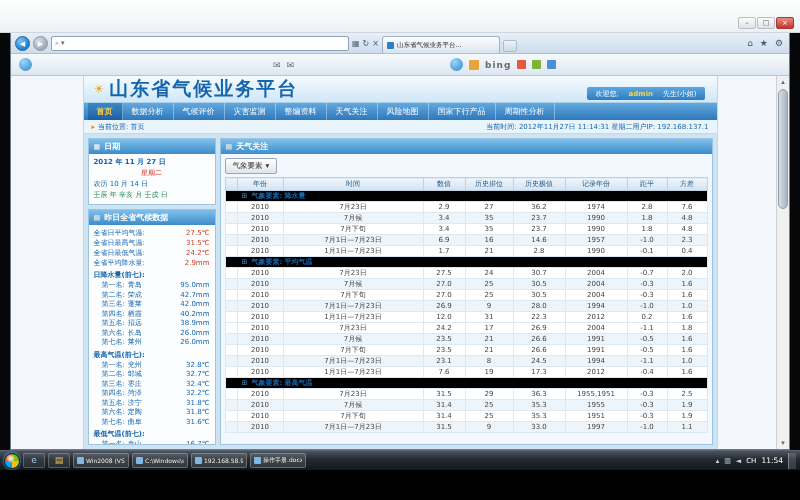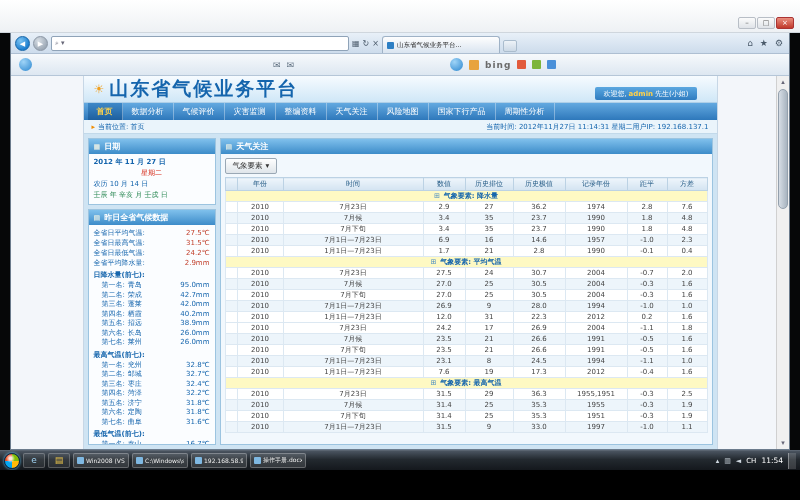--- a/index.html
+++ b/index.html
@@ -38,21 +38,21 @@
 
 .viewport{flex:1;position:relative;background:#f3f6fa;overflow:hidden;}
 .scrollbar{position:absolute;right:0;top:0;width:13px;height:100%;background:#f0f0f0;border-left:1px solid #d0d0d0;font-size:7px;color:#667;text-align:center;}
 .sb-arrow{height:12px;line-height:12px;display:block;}
 .sb-thumb{position:absolute;top:13px;left:1px;width:10px;height:120px;background:linear-gradient(90deg,#d6dde5,#a8b4c0);border:1px solid #93a0ad;border-radius:5px;}
 .sb-down{position:absolute;bottom:0;width:100%;}
 .page{width:635px;height:100%;margin:0 auto;background:#fff;border-left:1px solid #c7d7e6;border-right:1px solid #c7d7e6;display:flex;flex-direction:column;overflow:hidden;}
 .page-header{height:27px;flex:none;background:linear-gradient(#f6fbff,#cfe7f7);position:relative;display:flex;align-items:center;padding-left:10px;gap:5px;border-bottom:1px solid #aecfe8;}
 .site-logo{font-size:12px;color:#f0a020;}
 .site-title{font-size:19px;font-weight:bold;color:#1565ad;letter-spacing:2px;}
-.welcome{position:absolute;right:20px;bottom:2px;height:13px;display:flex;align-items:center;gap:2px;background:linear-gradient(#5aa7e0,#2f7cc0);border-radius:2px;padding:0 8px;font-size:7px;color:#fff;}
+.welcome{position:absolute;right:12px;bottom:2px;height:13px;display:flex;align-items:center;gap:10px;background:linear-gradient(#5aa7e0,#2f7cc0);border-radius:2px;padding:0 8px;font-size:7px;color:#fff;}
 .welcome-user{color:#ffd24a;font-weight:bold;}
 .nav-menu{height:17px;flex:none;background:linear-gradient(#63a9e0,#2e78bb);display:flex;align-items:center;padding:0 4px;}
 .nav-item{font-size:8px;color:#fff;padding:0 9px;line-height:17px;border-right:1px solid rgba(255,255,255,.35);white-space:nowrap;}
 .nav-item.active{color:#ffd24a;font-weight:bold;background:linear-gradient(#3d88c8,#1d5f9e);}
 .crumb-row{height:14px;flex:none;background:#eaf4fb;border-bottom:1px solid #c2d9ea;display:flex;align-items:center;justify-content:space-between;padding:0 8px;font-size:7px;color:#1565ad;}
 .crumb-left{display:flex;align-items:center;gap:3px;}
 .crumb-icon{color:#f08c00;font-size:7px;}
 .crumb-right{display:flex;gap:0;}
 .page-body{flex:1;display:flex;gap:4px;padding:4px;background:#cfe4f3;overflow:hidden;}
 .left-col{width:128px;flex:none;display:flex;flex-direction:column;gap:4px;overflow:hidden;}
@@ -71,21 +71,21 @@
 .group-title{line-height:11px;font-weight:bold;margin-top:2px;}
 .rank-row{display:flex;gap:3px;line-height:9.5px;padding-left:8px;}
 .rank-name{flex:1;}
 .table-area{flex:1;display:flex;flex-direction:column;gap:3px;padding:4px;overflow:hidden;background:#f2f8fd;}
 .dd-btn{align-self:flex-start;display:flex;align-items:flex-start;gap:3px;font-size:7.5px;color:#333;background:linear-gradient(#fefefe,#dfe5ea);border:1px solid #9aa8b5;border-radius:2px;padding:2px 7px;font-family:inherit;}
 .wtable{width:100%;border-collapse:collapse;table-layout:fixed;background:#fff;}
 .wtable th{background:linear-gradient(#eef5fb,#d3e3f1);border:1px solid #bcd2e4;font-size:7px;font-weight:normal;color:#235a85;height:13px;white-space:nowrap;overflow:hidden;}
 .wtable td{border:1px solid #dce8f2;font-size:7px;color:#444;height:11px;text-align:center;white-space:nowrap;overflow:hidden;}
 tr.even td{background:#fff;}
 tr.odd td{background:#edf5fb;}
-.section-row td{background:#fef9c3;color:#1565ad;text-align:center;padding-left:0;font-weight:bold;}
+.section-row td{background:#000000;color:#1565ad;text-align:left;padding-left:16px;font-weight:bold;}
 .sec-icon{margin-right:4px;color:#4a8ec2;font-weight:normal;}
 
 .taskbar{position:absolute;left:0;top:450px;width:800px;height:20px;background:linear-gradient(#4a5460,#23292f 45%,#14181d);border-top:1px solid #5a6470;display:flex;align-items:center;gap:3px;padding:0 4px;}
 .start-orb{width:16px;height:16px;flex:none;border-radius:50%;border:1px solid #0a2a4a;box-shadow:0 0 3px #6cf;background:radial-gradient(circle at 40% 32%,rgba(255,255,255,.85) 0 10%,rgba(255,255,255,0) 35%),conic-gradient(#81bc06 0 25%,#ffba08 0 50%,#05a6f0 0 75%,#f35325 0 100%);}
 .tb-icon{width:22px;height:15px;flex:none;background:rgba(255,255,255,.08);border:1px solid rgba(255,255,255,.22);border-radius:2px;color:#9fd0f0;font-size:9px;line-height:13px;text-align:center;}
 .tb-icon.folder{color:#e8c24a;}
 #task-buttons{display:flex;gap:3px;}
 .task-btn{width:56px;height:15px;background:rgba(255,255,255,.12);border:1px solid rgba(255,255,255,.25);border-radius:2px;display:flex;align-items:center;gap:2px;padding:0 3px;}
 .task-btn .ico{width:7px;height:7px;background:#7fb8e2;border-radius:1px;flex:none;}
 .task-btn .lbl{font-size:6px;color:#eee;white-space:nowrap;overflow:hidden;}

